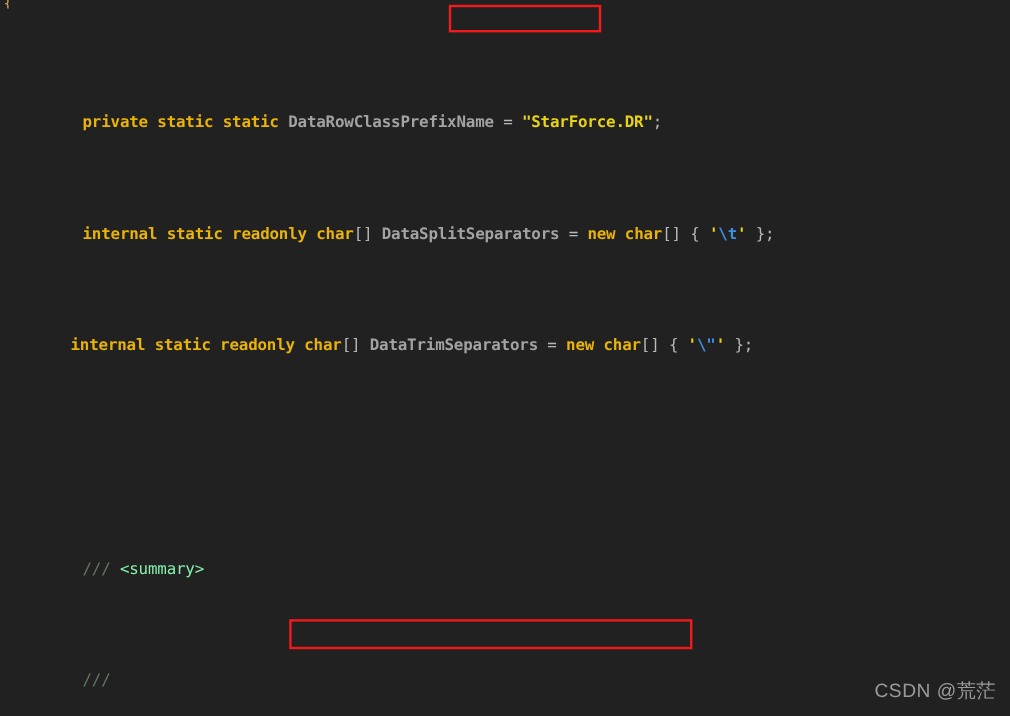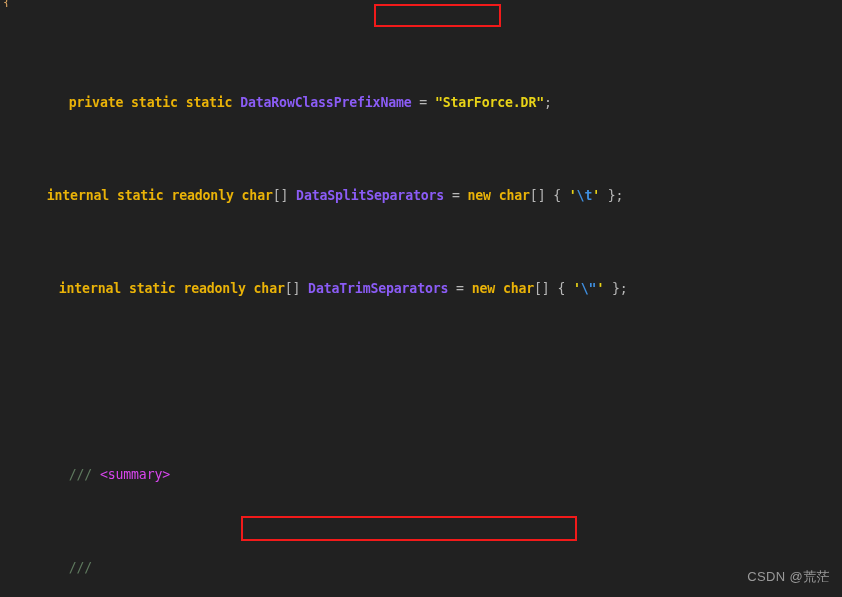--- a/index.html
+++ b/index.html
@@ -32,40 +32,40 @@
     width: 842px;
     padding-top: 1px;
   }
   .line {
     height: 18.6px;
     white-space: pre;
     position: relative;
   }
   
   .kw   { color: #eab308; font-weight: bold; }                           
-  .mth  { color: #8b5cf6; font-weight: bold; }                           
+  .mth  { color: #a3a3a3; font-weight: bold; }                           
   .str  { color: #e8d317; font-weight: bold; }        
   .esc  { color: #3f8fe0; font-weight: bold; }        
   .pun  { color: #b8b8b8; }                           
   .cmt  { color: #5f7a5f; }                           
-  .cmttag { color: #d946ef; }
+  .cmttag { color: #86efac; }
   .hl-box {
     position: absolute;
     border: 2px solid #f21a1a;
     box-sizing: border-box;
     pointer-events: none;
   }
   #hl-prefix-const { left: 374px; top: 4px; width: 127px; height: 23px; }
   #hl-assignment   { left: 241px; top: 516px; width: 336px; height: 25px; }
   .watermark {
     position: absolute;
     right: 12px;
     bottom: 10px;
     color: #9a9a9a;
-    font-size: 13px;
+    font-size: 16px;
     font-family: "Liberation Sans", sans-serif;
     letter-spacing: 0.4px;
   }
   .topfrag {
     position: absolute;
     left: 3px;
     top: 0px;
     color: #d4a060;
     font-size: 12px;
     line-height: 7px;
@@ -81,21 +81,21 @@
   <div class="topfrag">{</div>
 
   <div class="code-area">
 
     
     <div class="line" style="padding-left:22px;">
       <span class="kw">private</span><span class="pun"> </span><span class="kw">static</span><span class="pun"> </span><span class="kw">static</span><span class="pun"> </span><span class="mth">DataRowClassPrefixName</span><span class="pun"> = </span><span class="str">"StarForce.DR"</span><span class="pun">;</span>
     </div>
 
     
-    <div class="line" style="">
+    <div class="line" style="padding-left:22px;">
       <span class="kw">internal</span><span class="pun"> </span><span class="kw">static</span><span class="pun"> </span><span class="kw">readonly</span><span class="pun"> </span><span class="kw">char</span><span class="pun">[]</span><span class="pun"> </span><span class="mth">DataSplitSeparators</span><span class="pun"> = </span><span class="kw">new</span><span class="pun"> </span><span class="kw">char</span><span class="pun">[]</span><span class="pun"> { </span><span class="str">'</span><span class="esc">\t</span><span class="str">'</span><span class="pun"> };</span>
     </div>
 
     
     <div class="line" style="padding-left:12px;">
       <span class="kw">internal</span><span class="pun"> </span><span class="kw">static</span><span class="pun"> </span><span class="kw">readonly</span><span class="pun"> </span><span class="kw">char</span><span class="pun">[]</span><span class="pun"> </span><span class="mth">DataTrimSeparators</span><span class="pun"> = </span><span class="kw">new</span><span class="pun"> </span><span class="kw">char</span><span class="pun">[]</span><span class="pun"> { </span><span class="str">'</span><span class="esc">\"</span><span class="str">'</span><span class="pun"> };</span>
     </div>
 
     
     <div class="line"></div>

